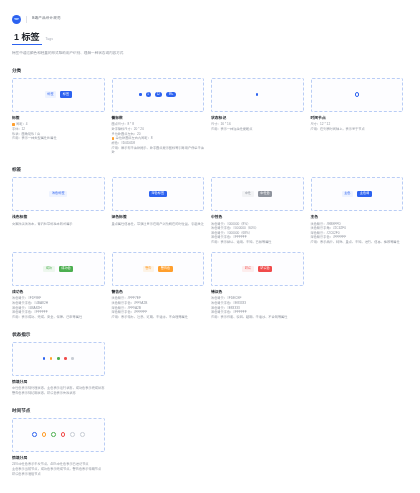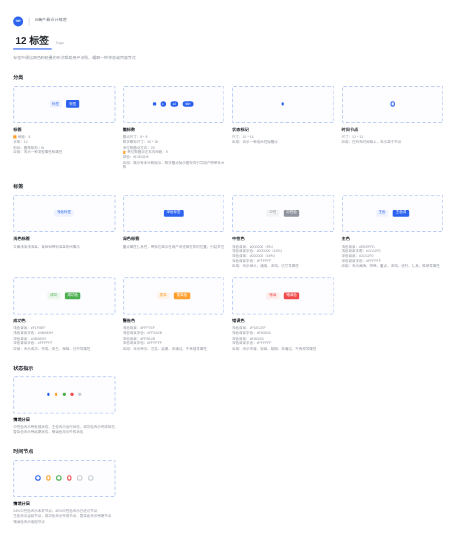--- a/index.html
+++ b/index.html
@@ -91,21 +91,21 @@
 
 <div class="page">
 
   <div class="brandbar">
     <div class="logo"></div>
     <div class="brandsep"></div>
     <div class="brandtxt">B端产品设计规范</div>
   </div>
 
   <div class="title-wrap">
-    <div class="title">12 标签</div>
+    <div class="title">1 标签</div>
     <div class="title-sub">Tags</div>
   </div>
   <div class="subtitle">标签中通过颜色和轻量的形式帮助用户识别、理解一种状态或内容方式</div>
 
   <div id="sections-root">
       <div class="section">
         <div class="section-title">分类</div>
         <div class="grid">
           <div class="col">
             <div class="preview">

